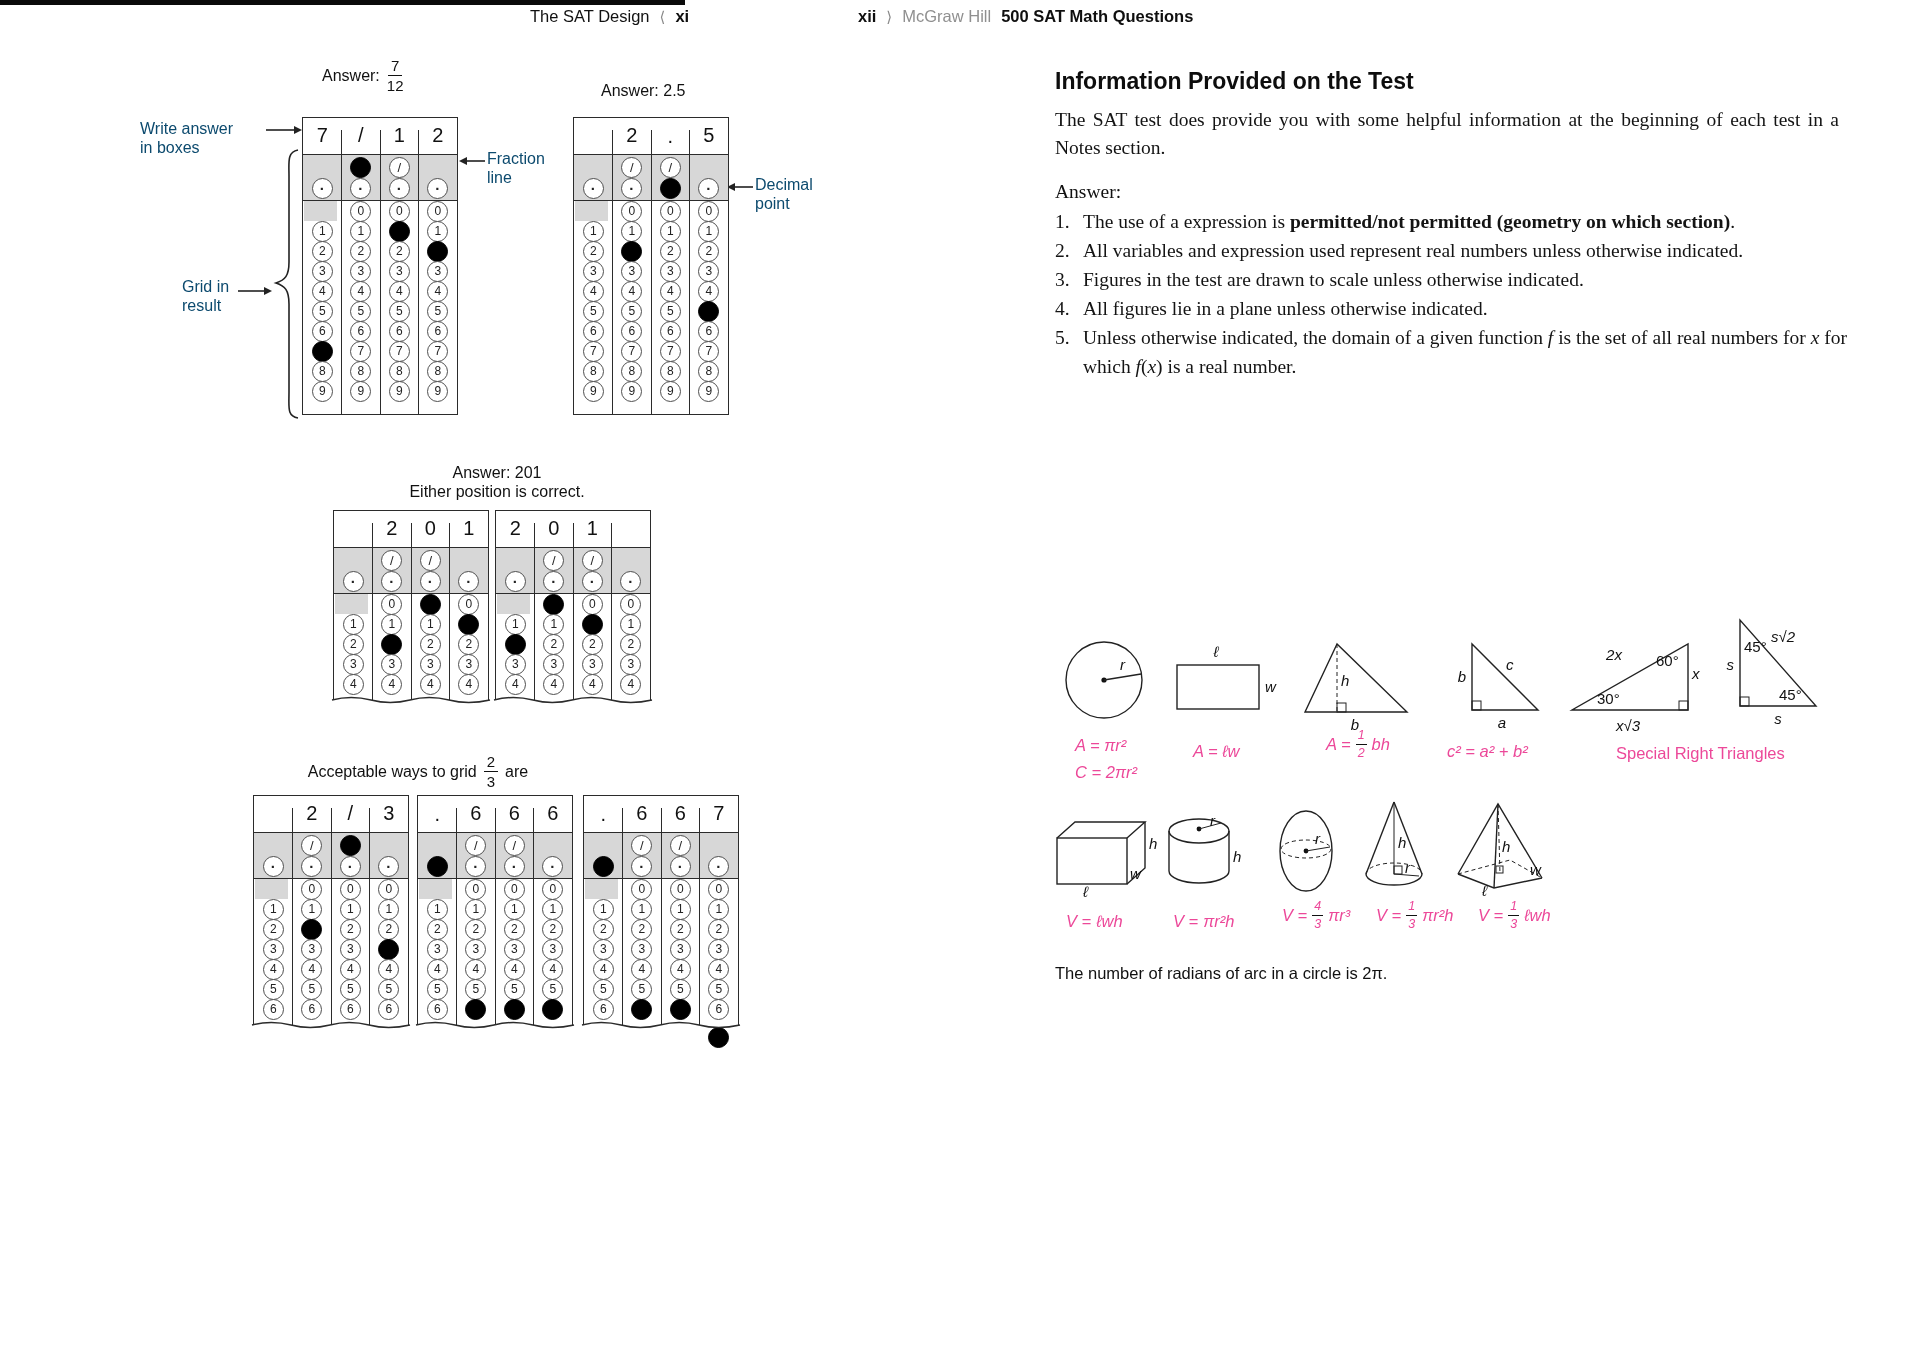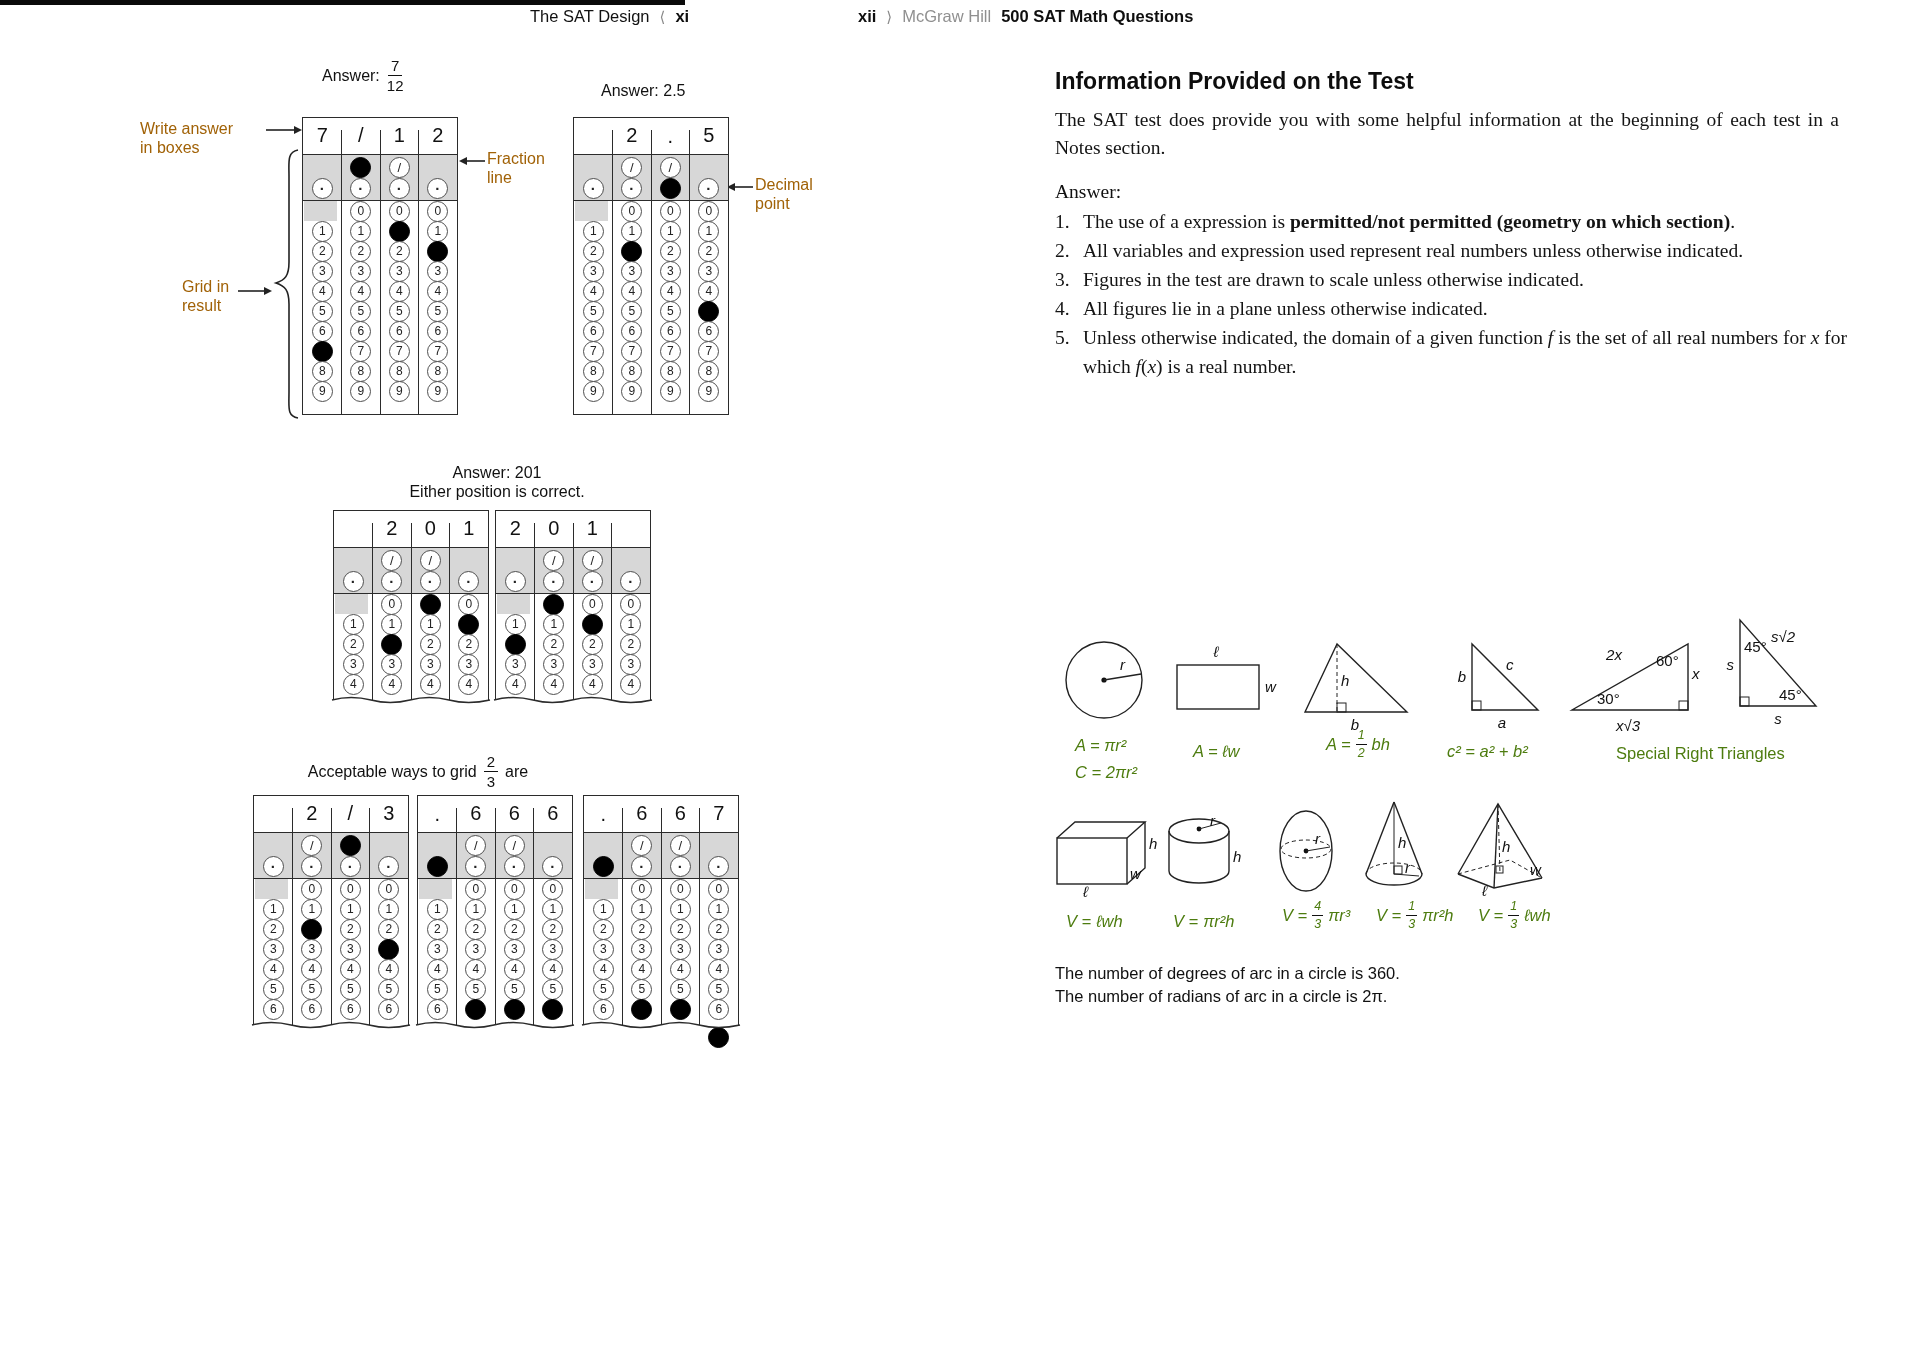--- a/index.html
+++ b/index.html
@@ -9,21 +9,21 @@
   }
   #top-bar { position:absolute; left:0; top:0; width:685px; height:5px; background:#0a0a0a; }
 
   
   .runhead { position:absolute; top:7px; font-size:16.5px; display:flex; align-items:baseline; gap:10px; white-space:nowrap; }
   .runhead .bold { font-weight:bold; color:#0f0f0f; }
   .runhead .chev { color:#8a8a8a; font-size:15px; }
   .runhead .gray { color:#8f8f8f; }
 
   
-  .lbl { position:absolute; font-size:16px; line-height:19px; color:#a16207; }
+  .lbl { position:absolute; font-size:16px; line-height:19px; color:#0c4a6e; }
   .atitle { position:absolute; font-size:16px; color:#111; display:flex; align-items:center; gap:7px; white-space:nowrap; }
   .ctitle { position:absolute; font-size:16px; color:#111; text-align:center; line-height:19px; }
   .vfrac { display:inline-flex; flex-direction:column; align-items:center; line-height:1; font-size:15px; }
   .vfrac .num { border-bottom:1.4px solid #111; padding:0 3px 2px; }
   .vfrac .den { padding-top:2px; }
 
   
   .grid { position:absolute; background:#fff; border:1.5px solid #2b2b2b; box-sizing:content-box; overflow:visible; }
   .grid.torn { border-bottom:none; }
   .ghdr { position:absolute; display:flex; align-items:center; justify-content:center;
@@ -45,21 +45,21 @@
   #rp-notes-label { position:absolute; left:1055px; top:181px; font-family:"Liberation Serif",serif; font-size:19.5px; }
   #rp-notes { position:absolute; left:1055px; top:207px; width:792px; font-family:"Liberation Serif",serif;
               font-size:19.5px; line-height:29px; color:#141414; }
   .note-item { display:flex; }
   .note-item .num { width:28px; flex:0 0 28px; }
   .note-item .body { flex:1; text-align:justify; }
   .seg-b { font-weight:bold; }
   .seg-i { font-style:italic; }
 
   
-  .formula { position:absolute; font-style:italic; font-size:16.5px; color:#4d7c0f;
+  .formula { position:absolute; font-style:italic; font-size:16.5px; color:#ec4899;
              display:flex; align-items:center; gap:5px; white-space:nowrap;text-align:right; }
   .formula.multi { flex-direction:column; align-items:flex-start; gap:8px; }
   .formula .plain, .formula.plainf { font-style:normal; }
   .vfrac-sm { display:inline-flex; flex-direction:column; align-items:center; line-height:1; font-size:12.5px; }
   .vfrac-sm .n { border-bottom:1.2px solid #111; padding:0 2px 2px; }
   .vfrac-sm .d { padding-top:2px; }
 
   #closing { position:absolute; left:1055px; top:962px; font-size:16.5px; line-height:23px; color:#111; }
 
   svg { position:absolute; overflow:visible; }
@@ -649,16 +649,15 @@
         <span>V =</span>
         <span class="vfrac-sm">
           <span class="n">1</span>
           <span class="d">3</span>
         </span>
         <span>ℓwh</span>
       </div>
     </div>
 
   <div id="closing">
-    <div>The number of degrees of arc in a circle is 360.</div>
     <div>The number of radians of arc in a circle is 2π.</div>
   </div>
 </div>
 
 </body></html>

